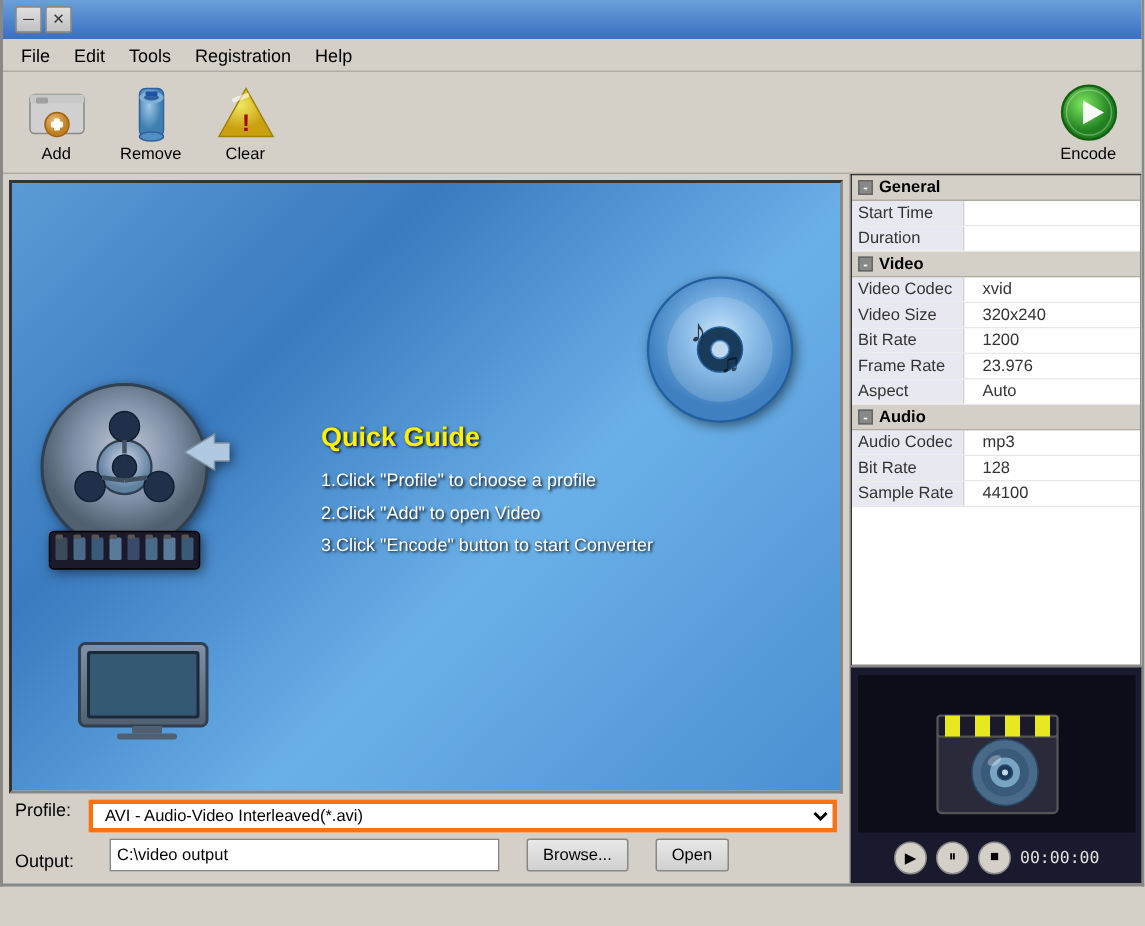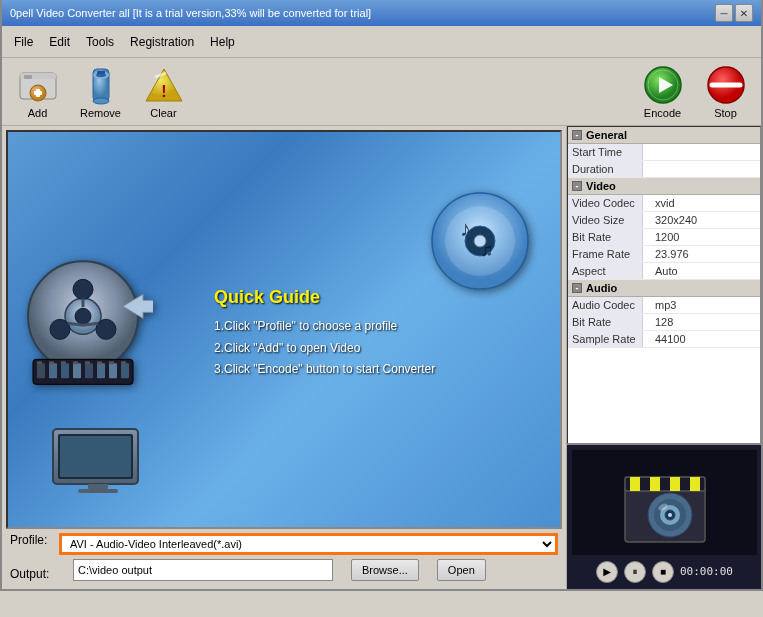--- a/index.html
+++ b/index.html
@@ -27,21 +27,21 @@
       display: flex; align-items: center; justify-content: center;
       cursor: pointer;
     }
 
     
     .menu-bar {
       background: #d4d0c8;
       border-bottom: 1px solid #b0aca4;
       display: flex;
       padding: 2px 4px;
-      height: 32px;
+      height: 22px;
       align-items: center;
     }
     .menu-item {
       padding: 2px 8px;
       cursor: pointer;
       font-size: 12px;
       color: #000;
     }
 
     
@@ -290,21 +290,20 @@
       cursor: pointer;
       border: 1px solid #666;
     }
   </style>
 </head>
 <body>
 
 <div class="main-window">
 
   <div class="title-bar">
-    <span>0pell Video Converter all [It is a trial version,33% will be converted for trial]</span>
     <div class="title-bar-buttons">
       <div class="title-btn">─</div>
       <div class="title-btn">✕</div>
     </div>
   </div>
 
   <div class="menu-bar">
     <span class="menu-item">File</span>
     <span class="menu-item">Edit</span>
     <span class="menu-item">Tools</span>
@@ -382,35 +381,20 @@
             </radialGradient>
           </defs>
           <circle cx="20" cy="20" r="18" fill="url(#encodeGrad)" stroke="#106010" stroke-width="1.5"></circle>
           <circle cx="20" cy="20" r="15" fill="none" stroke="rgba(255,255,255,0.3)" stroke-width="1"></circle>
           <polygon points="16,12 30,20 16,28" fill="white" opacity="0.95"></polygon>
         </svg>
       </div>
       <span class="toolbar-label">Encode</span>
     </div>
 
-    <div class="toolbar-btn">
-      <div class="toolbar-icon">
-        <svg width="40" height="40" viewBox="0 0 40 40">
-          <defs>
-            <radialGradient id="stopGrad" cx="40%" cy="35%">
-              <stop offset="0%" stop-color="#ff6060"></stop>
-              <stop offset="100%" stop-color="#c00000"></stop>
-            </radialGradient>
-          </defs>
-          <circle cx="20" cy="20" r="18" fill="url(#stopGrad)" stroke="#800000" stroke-width="1.5"></circle>
-          <line x1="6" y1="20" x2="34" y2="20" stroke="white" stroke-width="5" stroke-linecap="round"></line>
-        </svg>
-      </div>
-      <span class="toolbar-label">Stop</span>
-    </div>
   </div>
 
   <div class="content-area">
 
     <div class="left-panel">
 
       <div class="preview-area">
         <div class="quick-guide">
 
           <div style="position:absolute; left:15px; top:50%; transform:translateY(-55%);">

